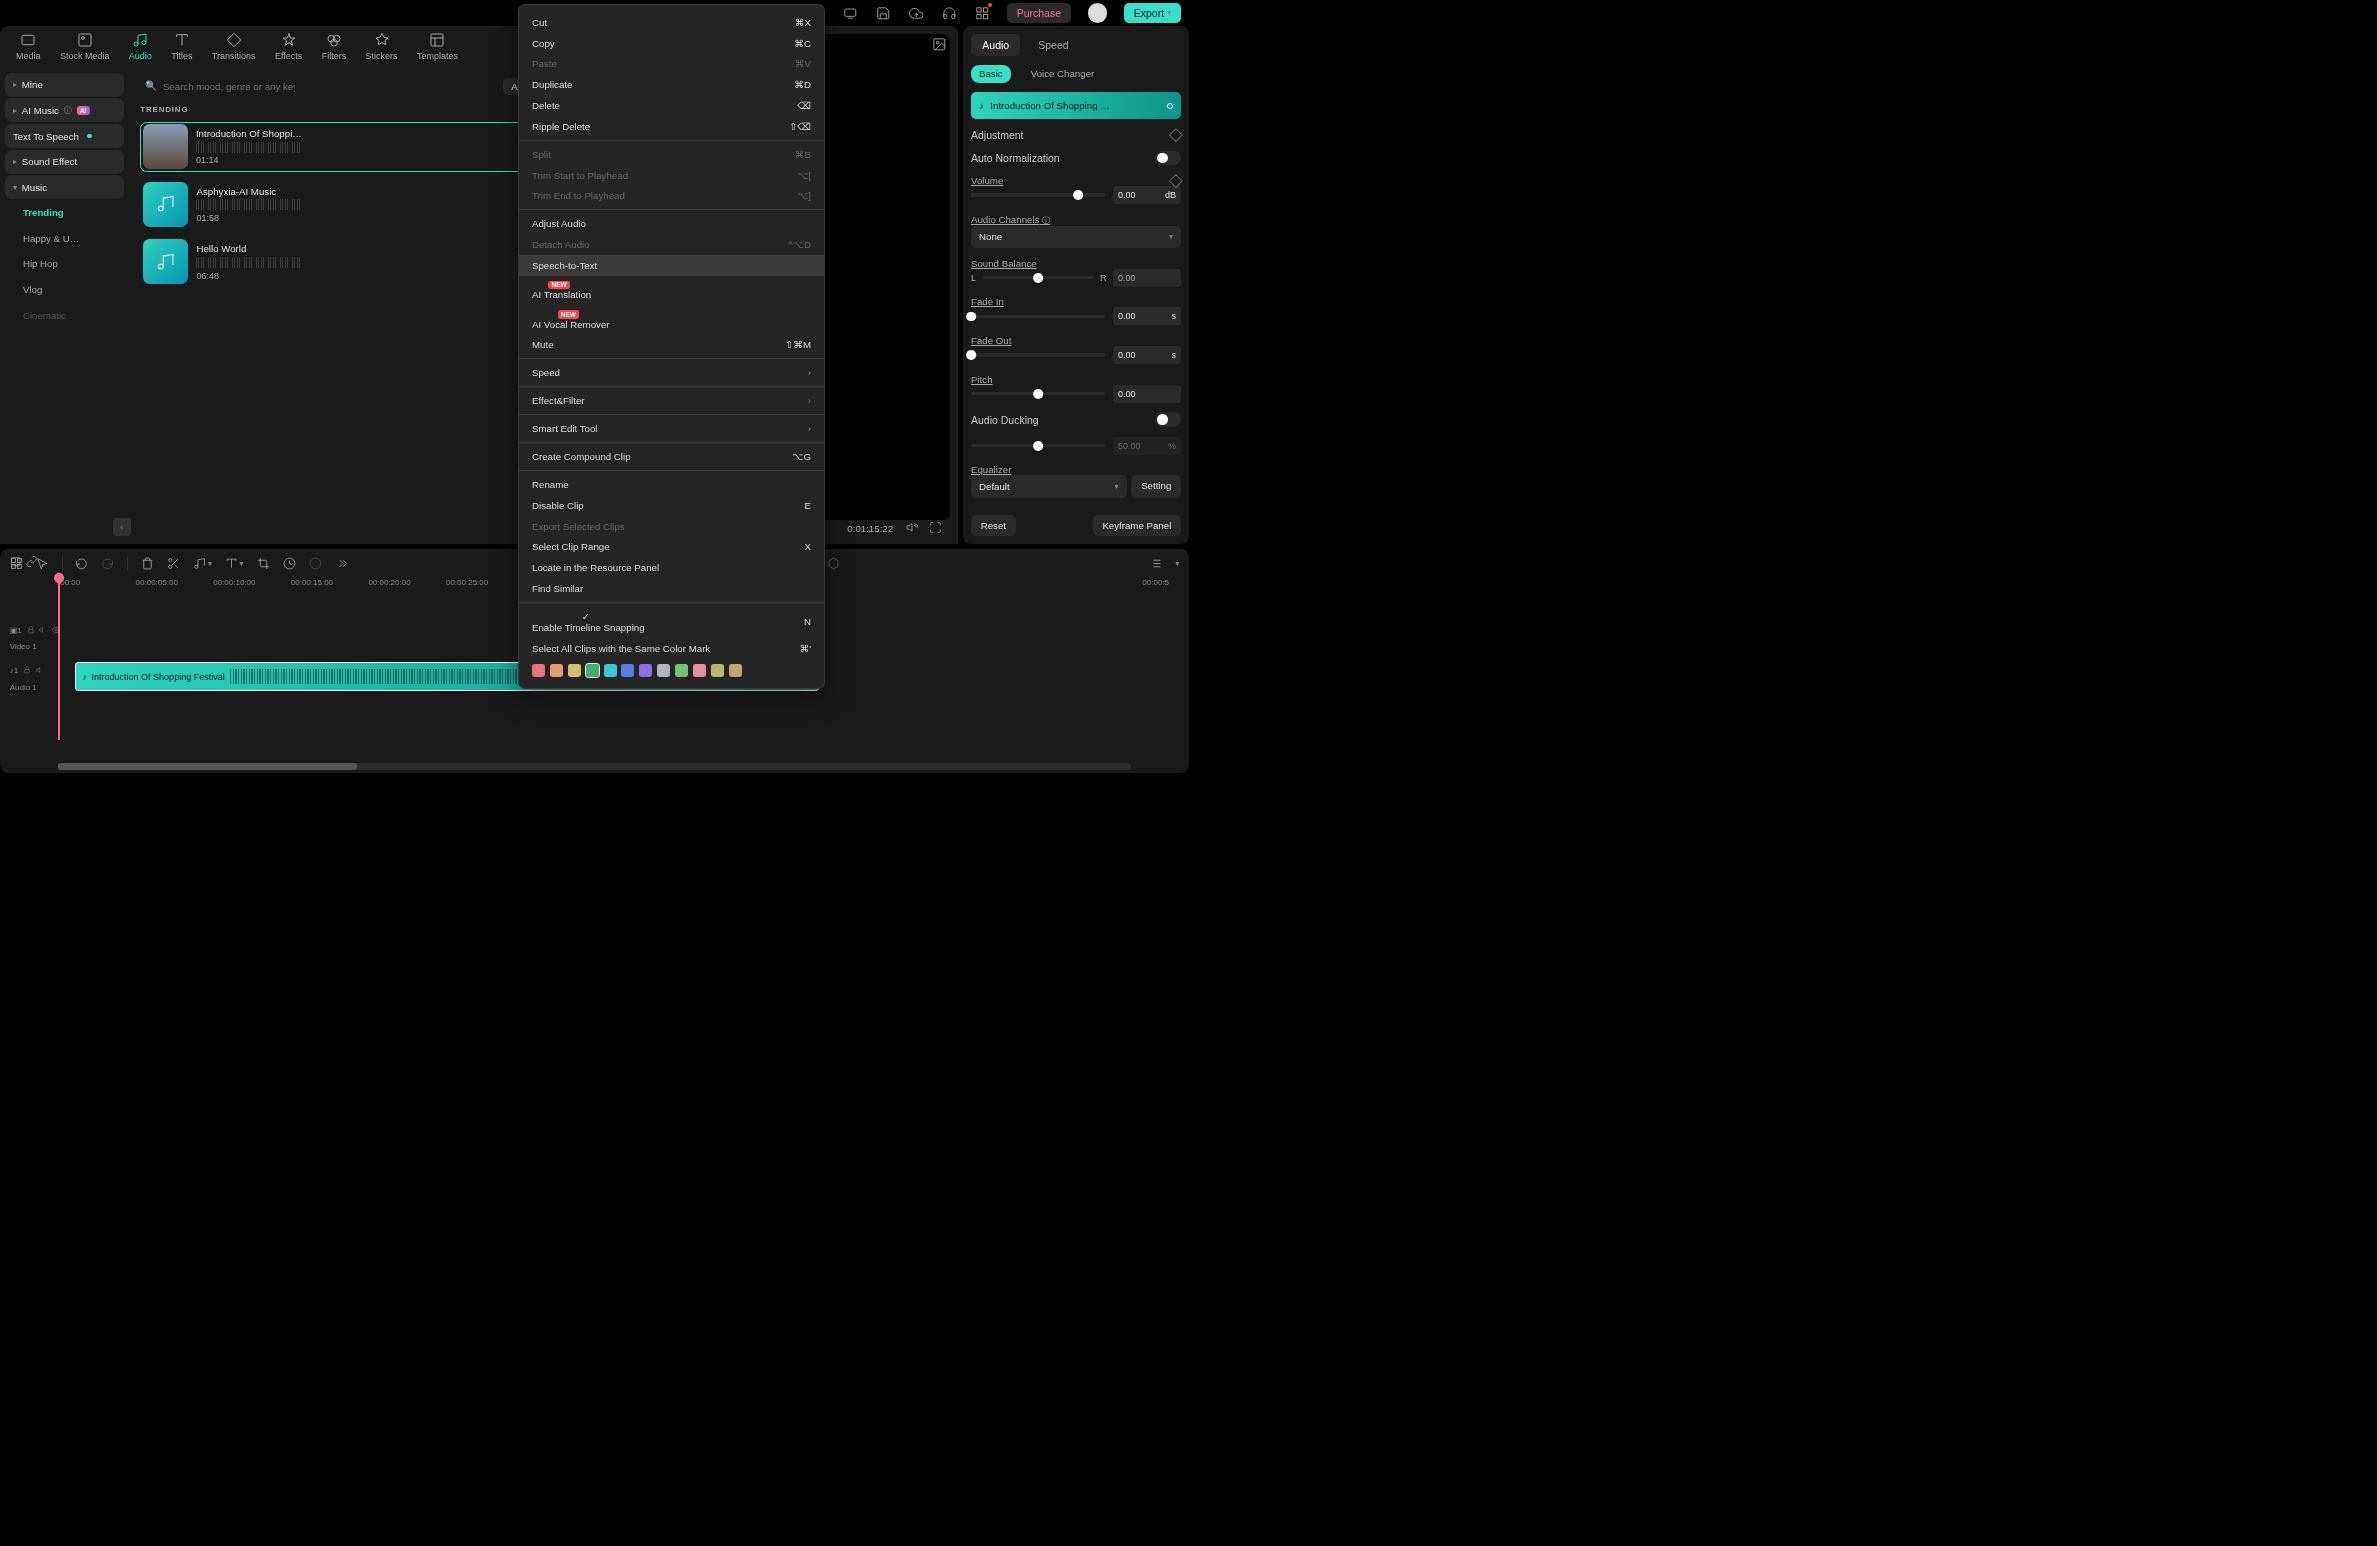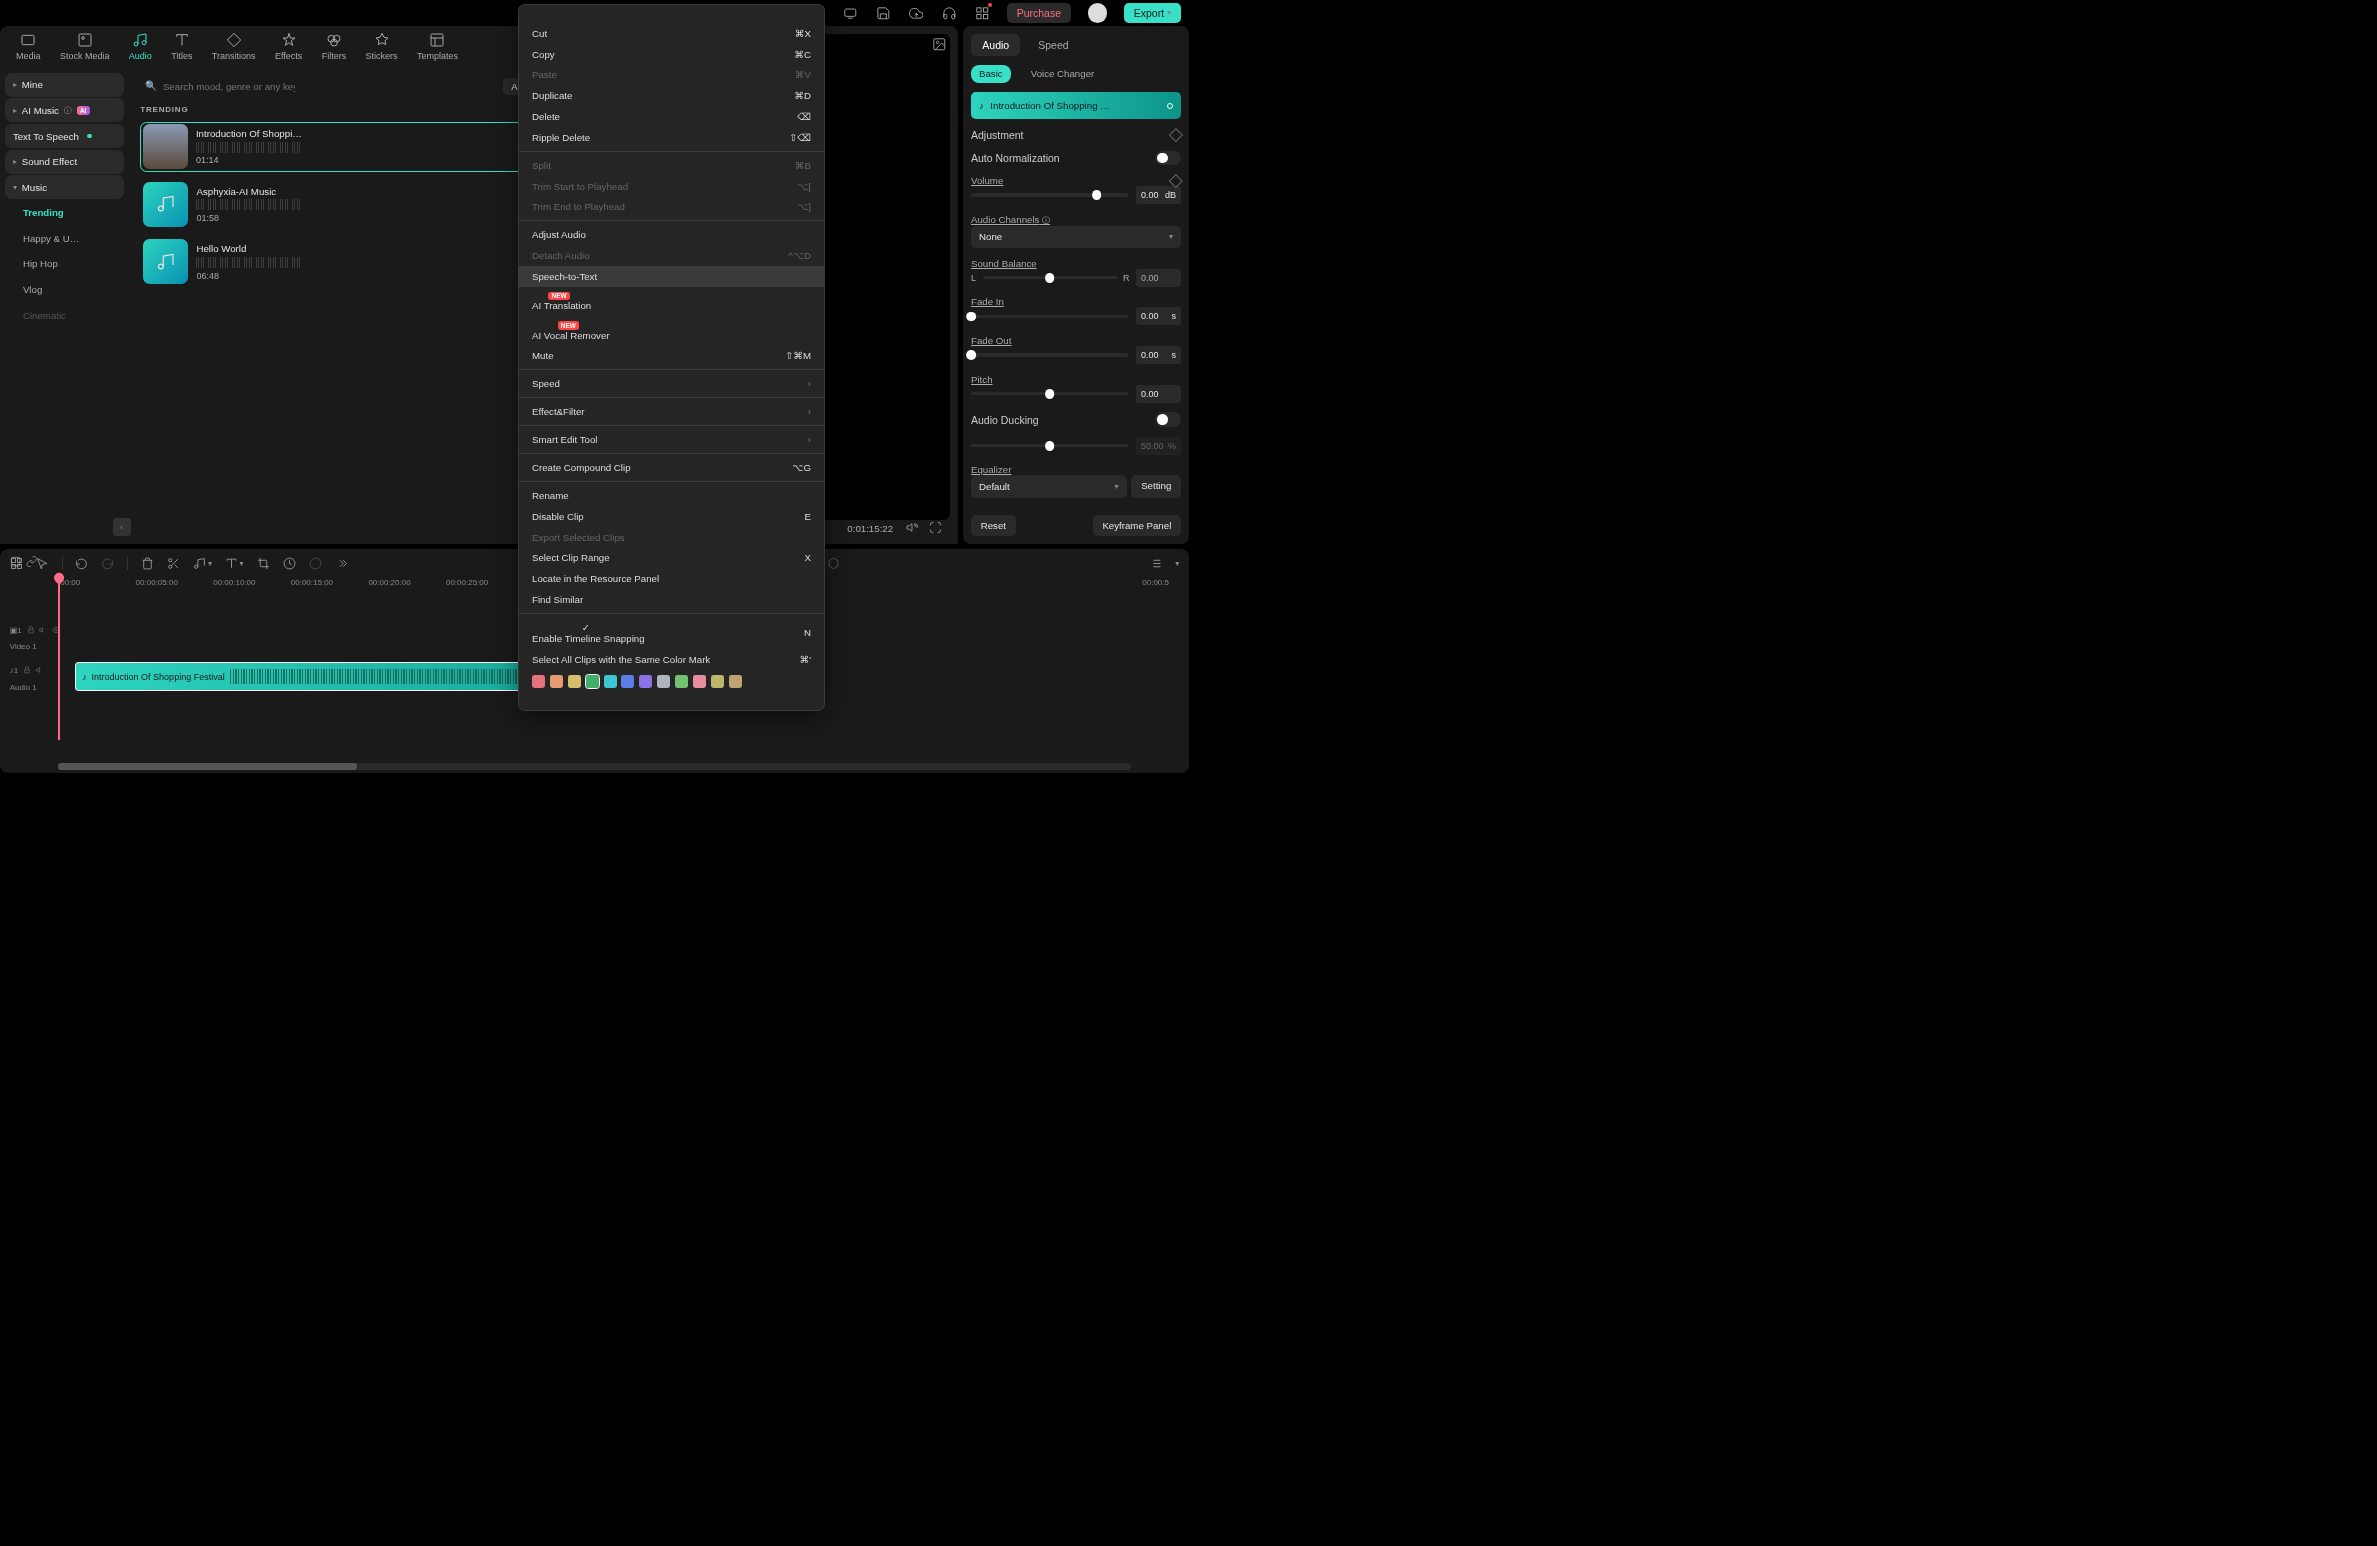--- a/index.html
+++ b/index.html
@@ -60,21 +60,21 @@
 .rp-subtab { cursor: pointer; color: #aaa; padding: 3.2px 8px; border-radius: 8px; }
 .rp-subtab.active { background: #39e0c8; color: #1a1a1a; }
 .audio-chip { background: linear-gradient(90deg,#2dd4bf,#0d9488); padding: 8px; border-radius: 4.9px; display: flex; align-items: center; gap: 6.5px; color: #1a1a1a; font-size: 9.7px; font-weight: 500; }
 .audio-chip-dot { width: 6.5px; height: 6.5px; border: 1.6px solid #fff; border-radius: 50%; margin-left: auto; }
 .rp-section { display: flex; justify-content: space-between; align-items: center; font-size: 10.5px; color: #ccc; }
 .rp-toggle { width: 26px; height: 14.6px; background: #2a2a2a; border-radius: 8px; position: relative; cursor: pointer; }
 .rp-toggle::after { content: ''; position: absolute; width: 10.5px; height: 10.5px; background: #fff; border-radius: 50%; top: 2px; left: 2.4px; }
 .rp-slider-row { display: flex; align-items: center; gap: 8px; }
 .rp-slider { flex: 1; height: 3.2px; background: #2a2a2a; border-radius: 1.6px; position: relative; }
 .rp-slider-thumb { position: absolute; width: 9.7px; height: 9.7px; background: #fff; border-radius: 50%; top: -3.2px; transform: translateX(-50%); }
-.rp-value { width: 45px; background: #2a2a2a; padding: 4px 4.9px; border-radius: 3.2px; font-size: 9px; display: flex; justify-content: space-between; }
+.rp-value { width: 68px; background: #2a2a2a; padding: 4px 4.9px; border-radius: 3.2px; font-size: 9px; display: flex; justify-content: space-between; }
 .rp-value.disabled { background: #222; color: #666; }
 .rp-select { background: #2a2a2a; padding: 5.7px 8px; border-radius: 4.9px; display: flex; justify-content: space-between; align-items: center; cursor: pointer; font-size: 9.7px; }
 .rp-label { font-size: 9.7px; color: #aaa; text-decoration: underline; }
 .rp-lr { display: flex; align-items: center; gap: 6.5px; font-size: 9px; color: #aaa; }
 .rp-bottom { display: flex; justify-content: space-between; margin-top: auto; padding-top: 8px; }
 .rp-btn { background: #2a2a2a; padding: 4.9px 9.7px; border-radius: 4.9px; cursor: pointer; font-size: 9.7px; }
 .timeline-section { height: 226px; background: #1a1a1a; display: flex; flex-direction: column; margin-top: 4.9px; border-radius: 8px; }
 .tl-toolbar { display: flex; align-items: center; gap: 13px; padding: 8px 9.7px; color: #aaa; }
 .tl-tool { cursor: pointer; display: flex; align-items: center; }
 .tl-green-dot { width: 13px; height: 13px; border: 1.6px solid #39e0c8; border-radius: 50%; background: rgba(57,224,200,0.3); }
@@ -86,21 +86,21 @@
 .tl-link-icons { position: absolute; left: 9.7px; top: -22.6px; display: flex; gap: 4.9px; color: #aaa; }
 .tl-track-row { display: flex; align-items: center; height: 34px; margin-bottom: 6.5px; }
 .tl-track-head { width: 49px; display: flex; align-items: center; gap: 4.9px; color: #888; font-size: 8px; }
 .tl-track-head-icons { display: flex; gap: 6.5px; flex-direction: column; }
 .tl-track-head-row { display: flex; gap: 4.9px; }
 .tl-track-content { flex: 1; position: relative; height: 100%; }
 .tl-clip { position: absolute; left: 16px; height: 29px; background: linear-gradient(90deg,#2dd4bf,#0d9488); border-radius: 3.2px; display: flex; align-items: center; padding: 0 6.5px; gap: 4.9px; font-size: 9px; color: #1a1a1a; width: 744px; overflow: hidden; border: 1.6px solid #fff; }
 .tl-clip-wave { flex: 1; height: 14.6px; background: repeating-linear-gradient(90deg,rgba(20,60,50,0.6) 0,rgba(20,60,50,0.6) 0.8px,transparent 0.8px,transparent 1.6px); }
 .tl-scrollbar { height: 6.5px; margin: 3.2px 58px 3.2px 58px; background: #2a2a2a; border-radius: 3.2px; position: relative; }
 .tl-scrollbar-thumb { position: absolute; left: 0; width: 299px; height: 100%; background: #555; border-radius: 3.2px; }
-.context-menu { position: absolute; top: 4px; left: 518px; width: 307px; background: #252525; border: 0.8px solid #3a3a3a; border-radius: 6.5px; padding: 18px 0; z-index: 1000; box-shadow: 0 6.5px 26px rgba(0,0,0,0.5); }
+.context-menu { position: absolute; top: 4px; left: 518px; width: 307px; background: #252525; border: 0.8px solid #3a3a3a; border-radius: 6.5px; padding: 7px 0; z-index: 1000; box-shadow: 0 6.5px 26px rgba(0,0,0,0.5); }
 .cm-item { padding: 4.9px 13px; display: flex; justify-content: space-between; align-items: center; cursor: pointer; font-size: 9.7px; color: #ddd; }
 .cm-item.disabled { color: #666; cursor: default; }
 .cm-item.highlighted { background: #3a3a3a; }
 .cm-divider { height: 0.8px; background: #3a3a3a; margin: 3.2px 0; }
 .cm-item.has-sub::after { content: '›'; margin-left: auto; color: #888; }
 .cm-badge { background: #ff4444; color: #fff; font-size: 6.5px; padding: 0.8px 3.2px; border-radius: 2.4px; margin-right: 4.9px; font-weight: bold; }
 .cm-left { display: flex; align-items: center; flex-direction: column; }
 .cm-colors { display: flex; gap: 4.9px; padding: 4.9px 13px; }
 .cm-color { width: 13px; height: 13px; border-radius: 2.4px; cursor: pointer; }
 .cm-color.selected { outline: 1.6px solid #fff; outline-offset: 0.8px; }

